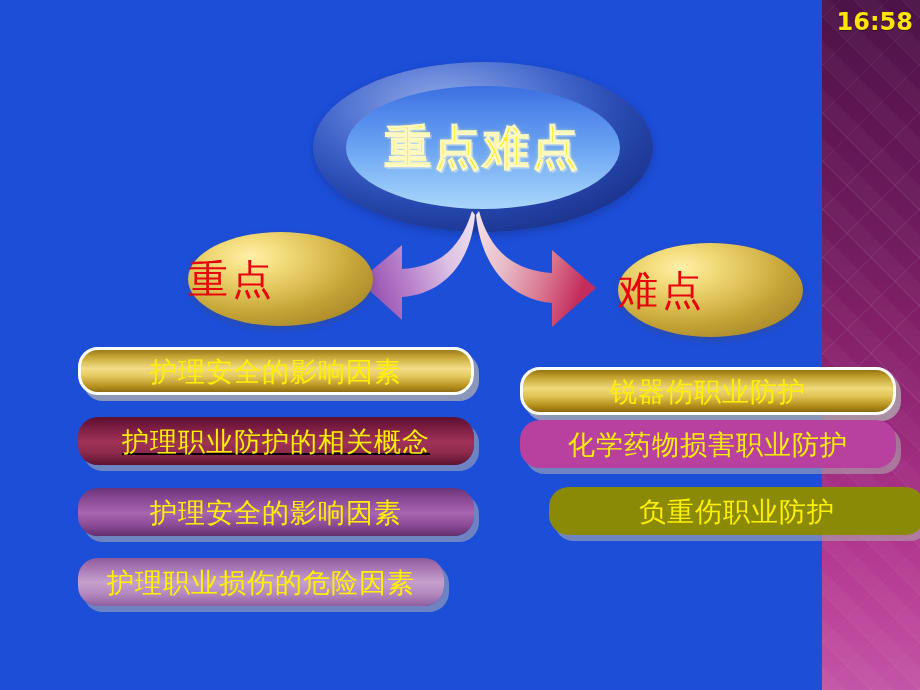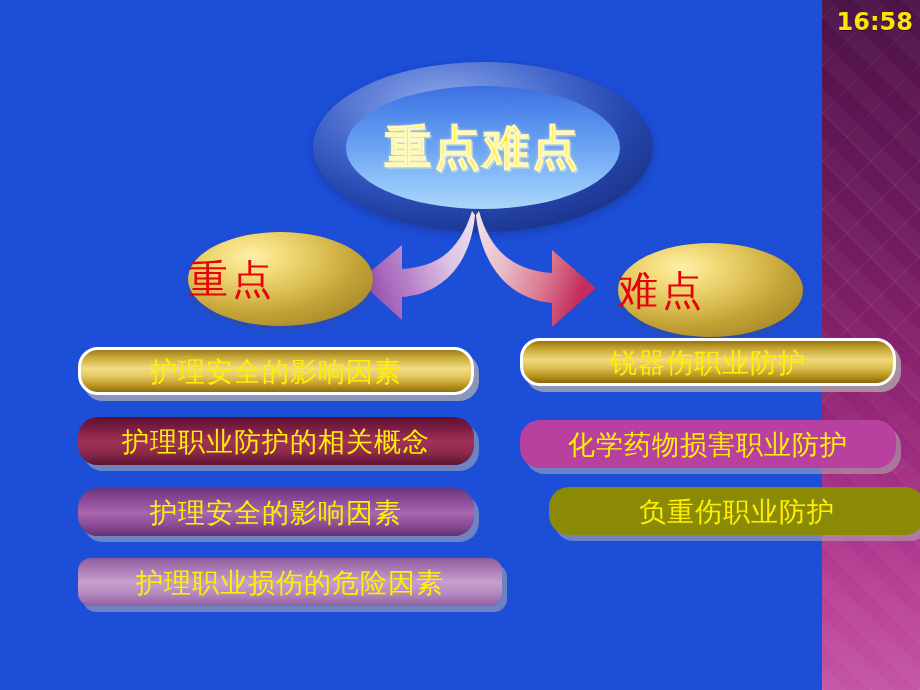--- a/index.html
+++ b/index.html
@@ -130,28 +130,28 @@
     box-shadow:5px 6px 0 rgba(176,176,176,.75);
   }
   .pill.plain{
     box-shadow:5px 6px 0 rgba(176,176,176,.55);
   }
 
   
   #l-pill-0{left:78px;top:347px;width:396px;
     background:linear-gradient(180deg,#9a7a1c 0%,#c6a634 16%,#f2dd86 44%,#e5c95f 62%,#b8921f 86%,#8d6d14 100%);}
   #l-pill-1{left:78px;top:417px;width:396px;
-    background:linear-gradient(180deg,#5c1030 0%,#7b1c42 22%,#a03258 52%,#8d2a4c 74%,#5e1231 100%);}
+    background:linear-gradient(180deg,#5c1030 0%,#7b1c42 22%,#a03258 52%,#8d2a4c 74%,#5e1231 100%);text-decoration:underline;}
   #l-pill-2{left:78px;top:488px;width:396px;
     background:linear-gradient(180deg,#6a3478 0%,#8b4a96 24%,#a865b0 52%,#8d4c98 76%,#64306f 100%);}
-  #l-pill-3{left:78px;top:558px;width:424px;
-    background:linear-gradient(180deg,#8e5c9a 0%,#a878b4 22%,#c6a0cd 50%,#b489bf 74%,#8f5fa0 100%);border-radius:13px;}
-
-  
-  #r-pill-0{left:520px;top:338px;width:376px;
+  #l-pill-3{left:78px;top:558px;width:366px;
+    background:linear-gradient(180deg,#8e5c9a 0%,#a878b4 22%,#c6a0cd 50%,#b489bf 74%,#8f5fa0 100%);}
+
+  
+  #r-pill-0{left:520px;top:367px;width:376px;
     background:linear-gradient(180deg,#957413 0%,#c2a02d 16%,#efd97c 44%,#e0c455 62%,#b38d1a 86%,#88680f 100%);}
   #r-pill-1{left:520px;top:420px;width:376px;background:#b8419f;}
   #r-pill-2{left:549px;top:487px;width:376px;background:#8a8a06;}
   #r-pill-3{left:520px;top:554px;width:376px;background:#8c0408;}
 </style>
 </head>
 <body>
 
 <div id="slide">
 

